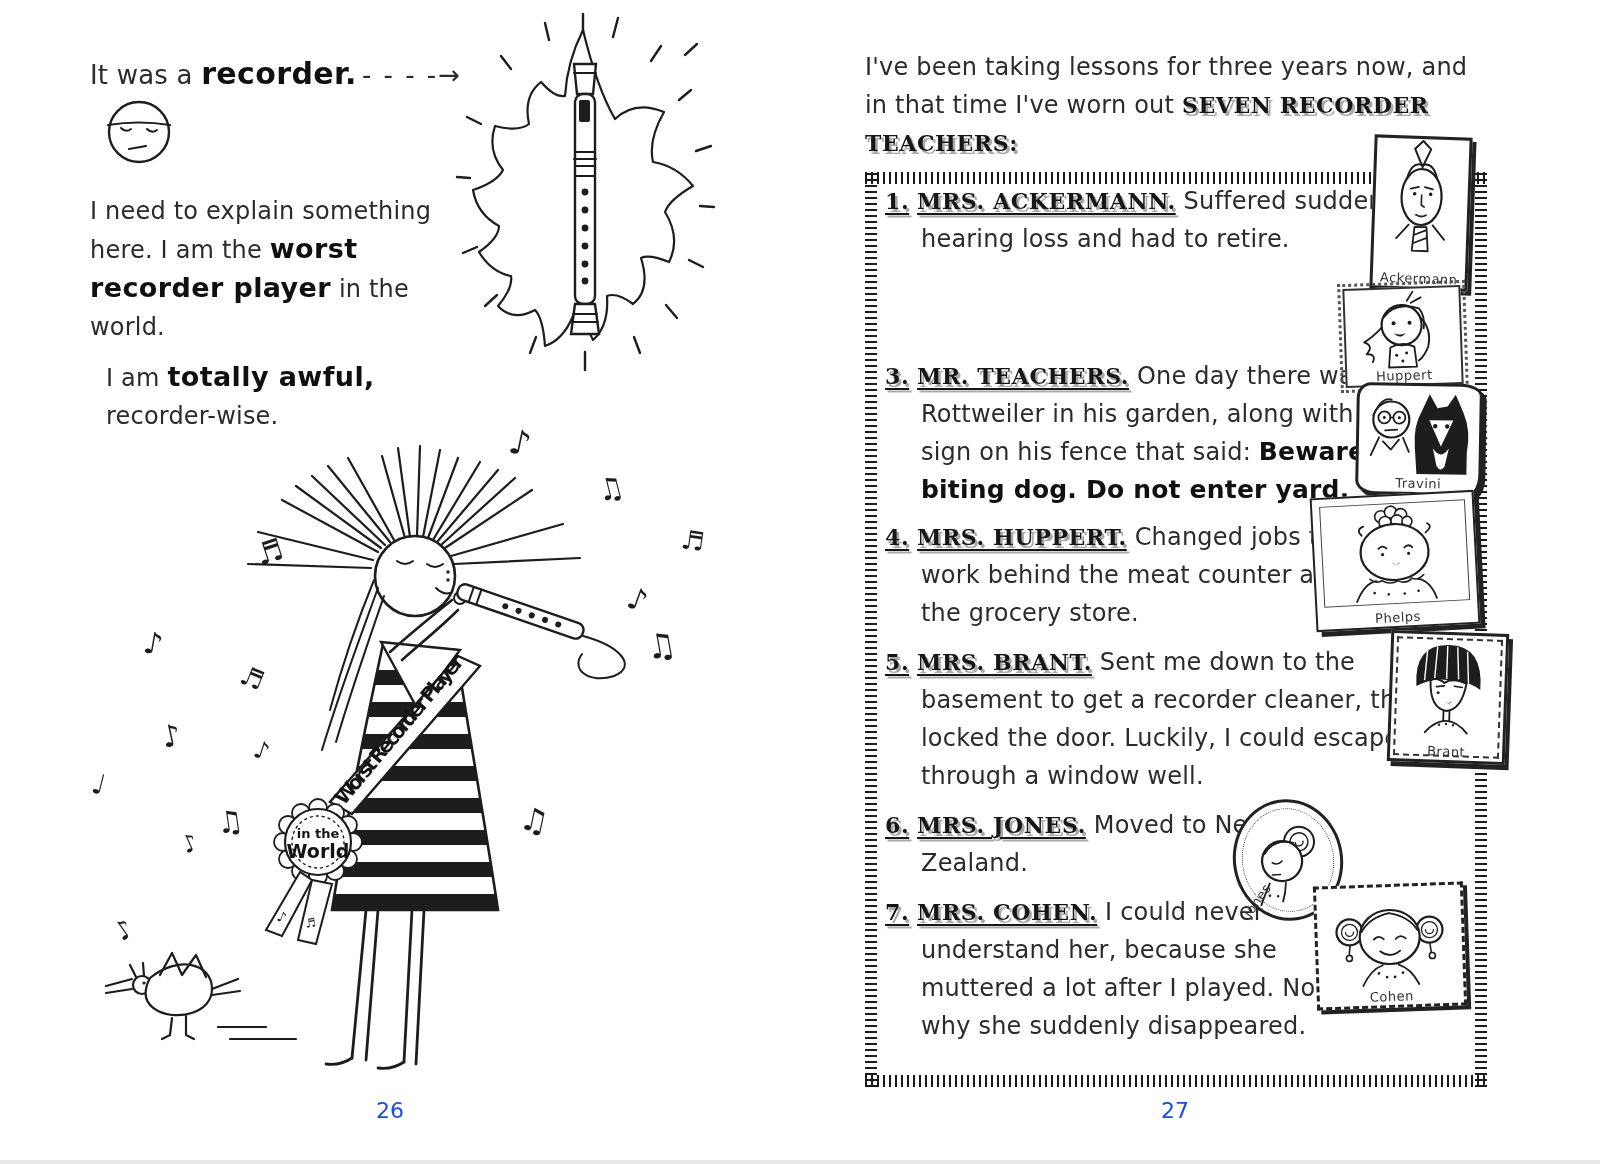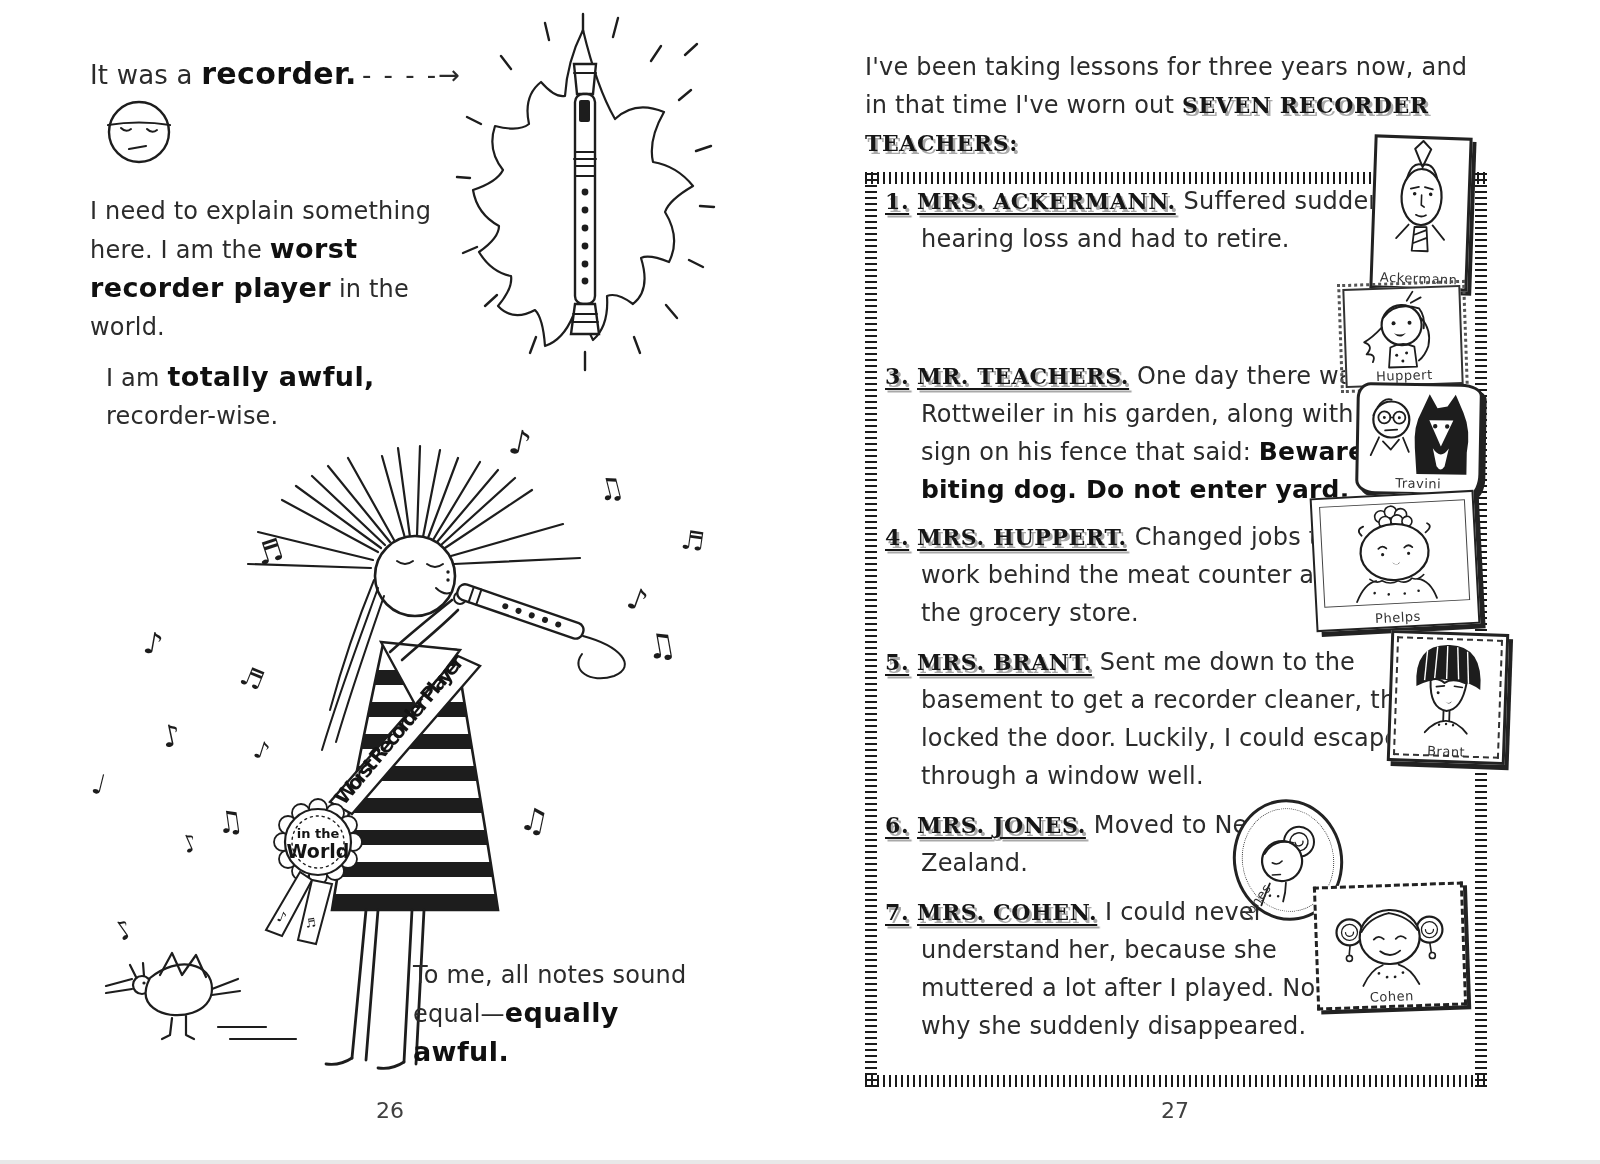--- a/index.html
+++ b/index.html
@@ -15,21 +15,21 @@
   .display-bold {
     font-family:"DejaVu Sans",sans-serif; font-weight:700; font-size:27px;
     letter-spacing:0.4px; color:#101010;
   }
   .marker { font-weight:700; font-size:25px; color:#101010; letter-spacing:0.2px; }
   .circus {
     font-family:"DejaVu Serif",serif; font-weight:700; font-size:22px;
     letter-spacing:0.6px; color:#161616; text-shadow:2.5px 2.5px 0 #a9a9a9;
   }
   .circus-name { text-decoration:underline; text-decoration-thickness:2px; text-underline-offset:4px; }
-  .pagenum { font-size:22px; color:#404040; text-align:center; width:100px; }
+  .pagenum { font-size:22px; color:#1d4ed8; text-align:center; width:100px; }
   .nowrap { white-space:nowrap; }
 
   
   .tbox { left:865px; top:172px; width:622px; height:915px; z-index:1; }
   .edge { position:absolute; }
   .edge.top    { left:0; right:0; top:0;    height:12px; background:repeating-linear-gradient(90deg,#1a1a1a 0 2px,transparent 2px 6px); }
   .edge.bottom { left:0; right:0; bottom:0; height:12px; background:repeating-linear-gradient(90deg,#1a1a1a 0 2px,transparent 2px 6px); }
   .edge.left   { top:0; bottom:0; left:0;   width:12px;  background:repeating-linear-gradient(0deg,#1a1a1a 0 2px,transparent 2px 6px); }
   .edge.right  { top:0; bottom:0; right:0;  width:12px;  background:repeating-linear-gradient(0deg,#1a1a1a 0 2px,transparent 2px 6px); }
 
@@ -268,23 +268,20 @@
         <text transform="translate(192 328) rotate(18)" font-size="24" class="note-glyph">♪</text>
         <text transform="translate(158 406) rotate(-8)" font-size="30" class="note-glyph">♫</text>
         <text transform="translate(126 426) rotate(-24)" font-size="24" class="note-glyph">♪</text>
         <text transform="translate(458 400) rotate(12)" font-size="32" class="note-glyph">♫</text>
         <text transform="translate(62 514) rotate(-35)" font-size="26" class="note-glyph">♪</text>
         <text transform="translate(216 492) rotate(20)" font-size="14" class="note-glyph">♪</text>
         <text transform="translate(246 500) rotate(-10)" font-size="12" class="note-glyph">♬</text>
       </g>
   </svg>
 
-  <div class="abs hand" style="left:413px; top:956px; width:302px;">
-    <span>To me, all notes sound equal—</span><span class="display-bold">equally awful.</span>
-  </div>
 
   <div class="abs pagenum" style="left:340px; top:1098px;">26</div>
 
   <div class="abs hand" style="left:865px; top:48px; width:625px;">
     <span>I've been taking lessons for three years now, and in that time I've worn out </span><span class="circus">SEVEN RECORDER TEACHERS:</span>
   </div>
 
   <div class="abs tbox">
     <div class="edge top"></div>
     <div class="edge bottom"></div>

